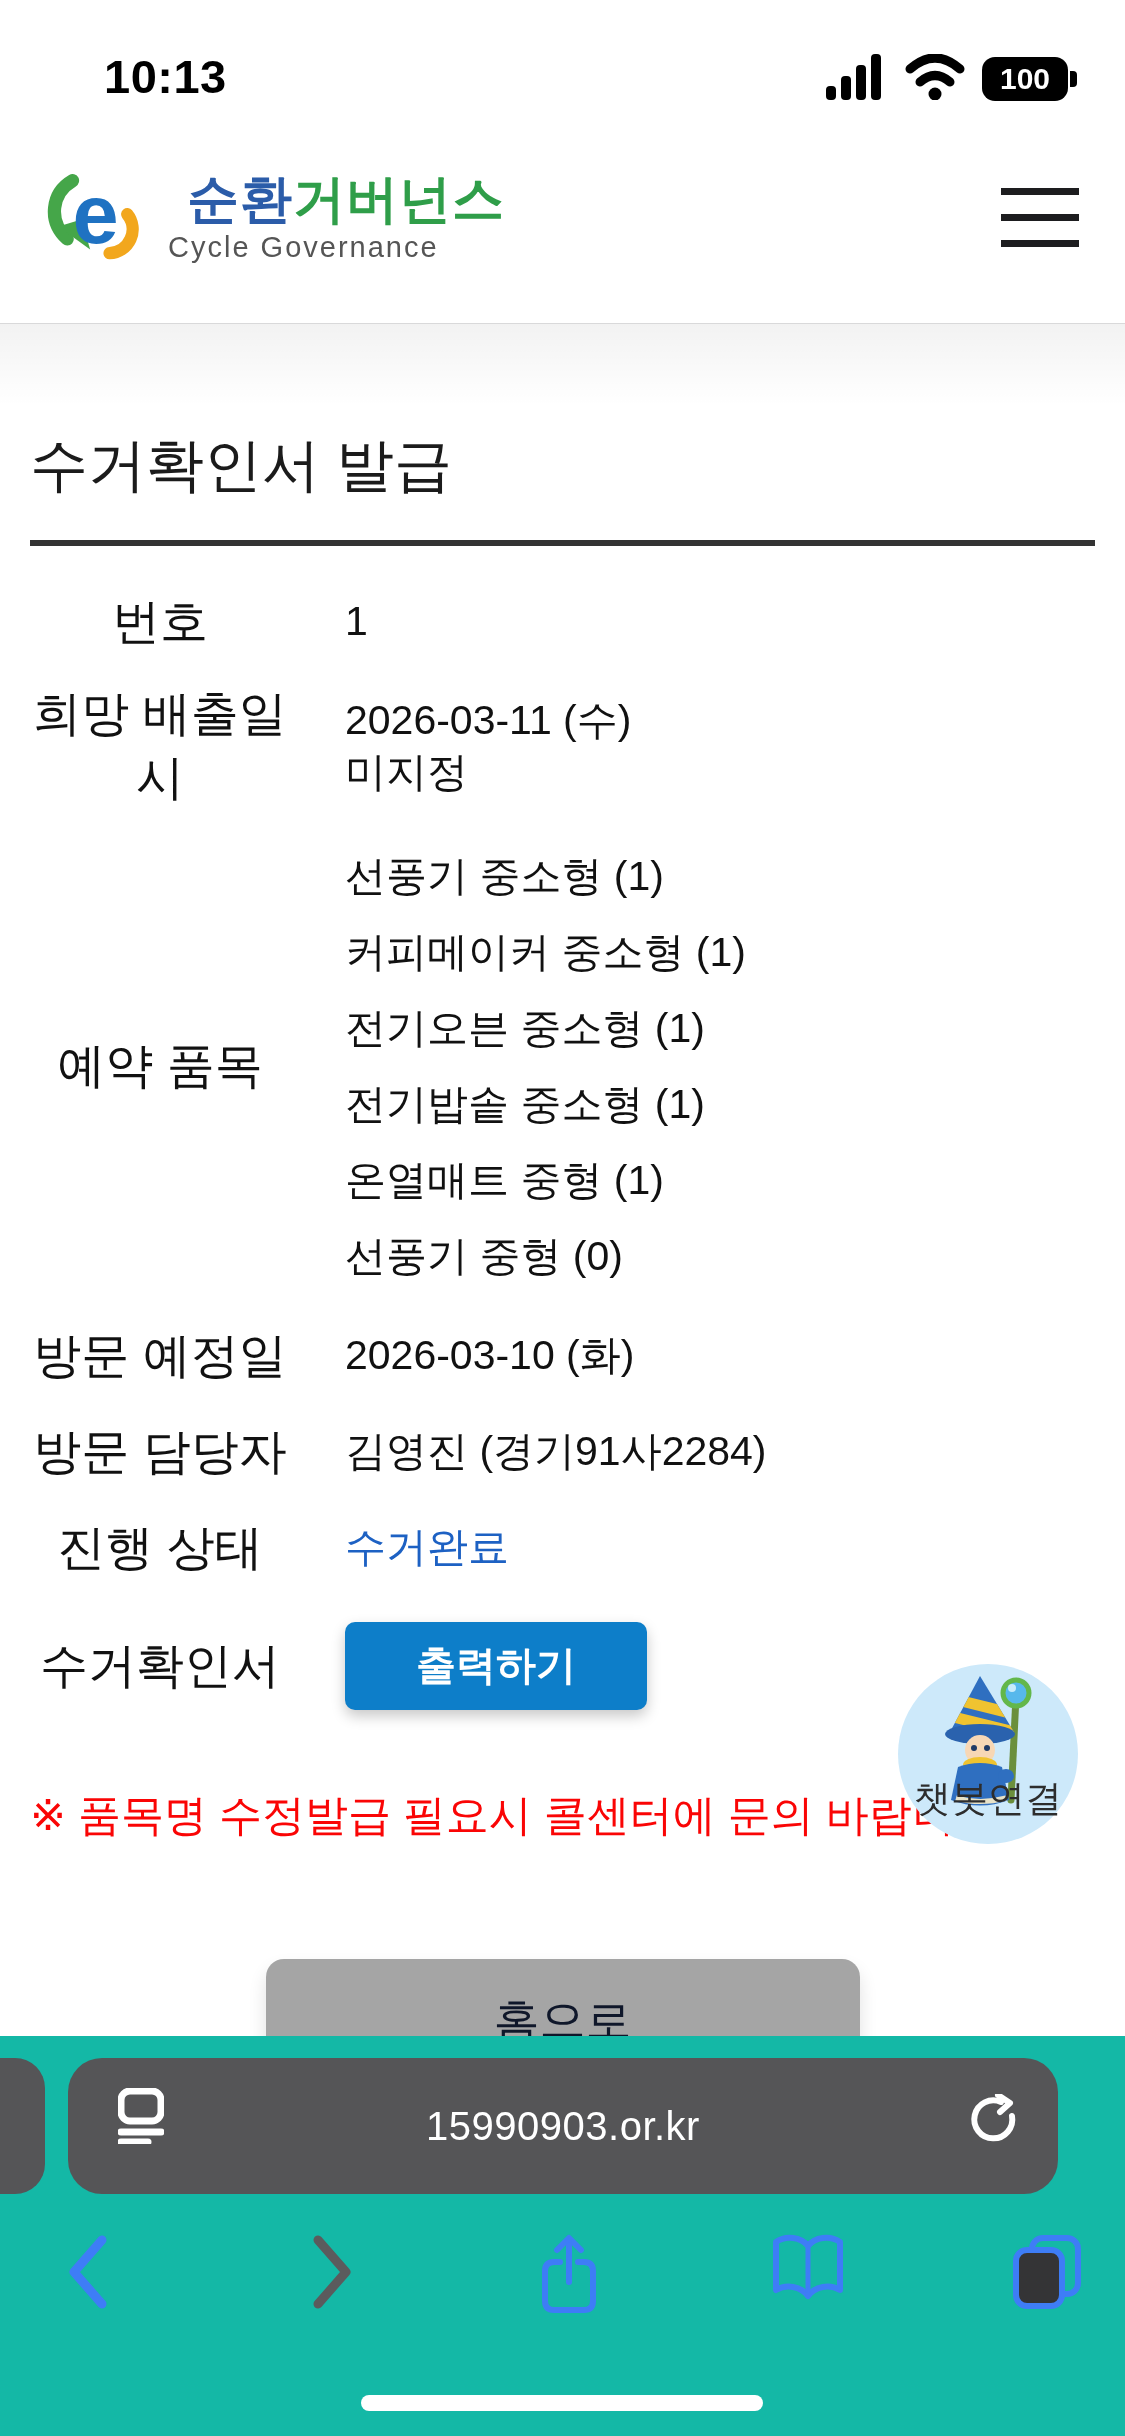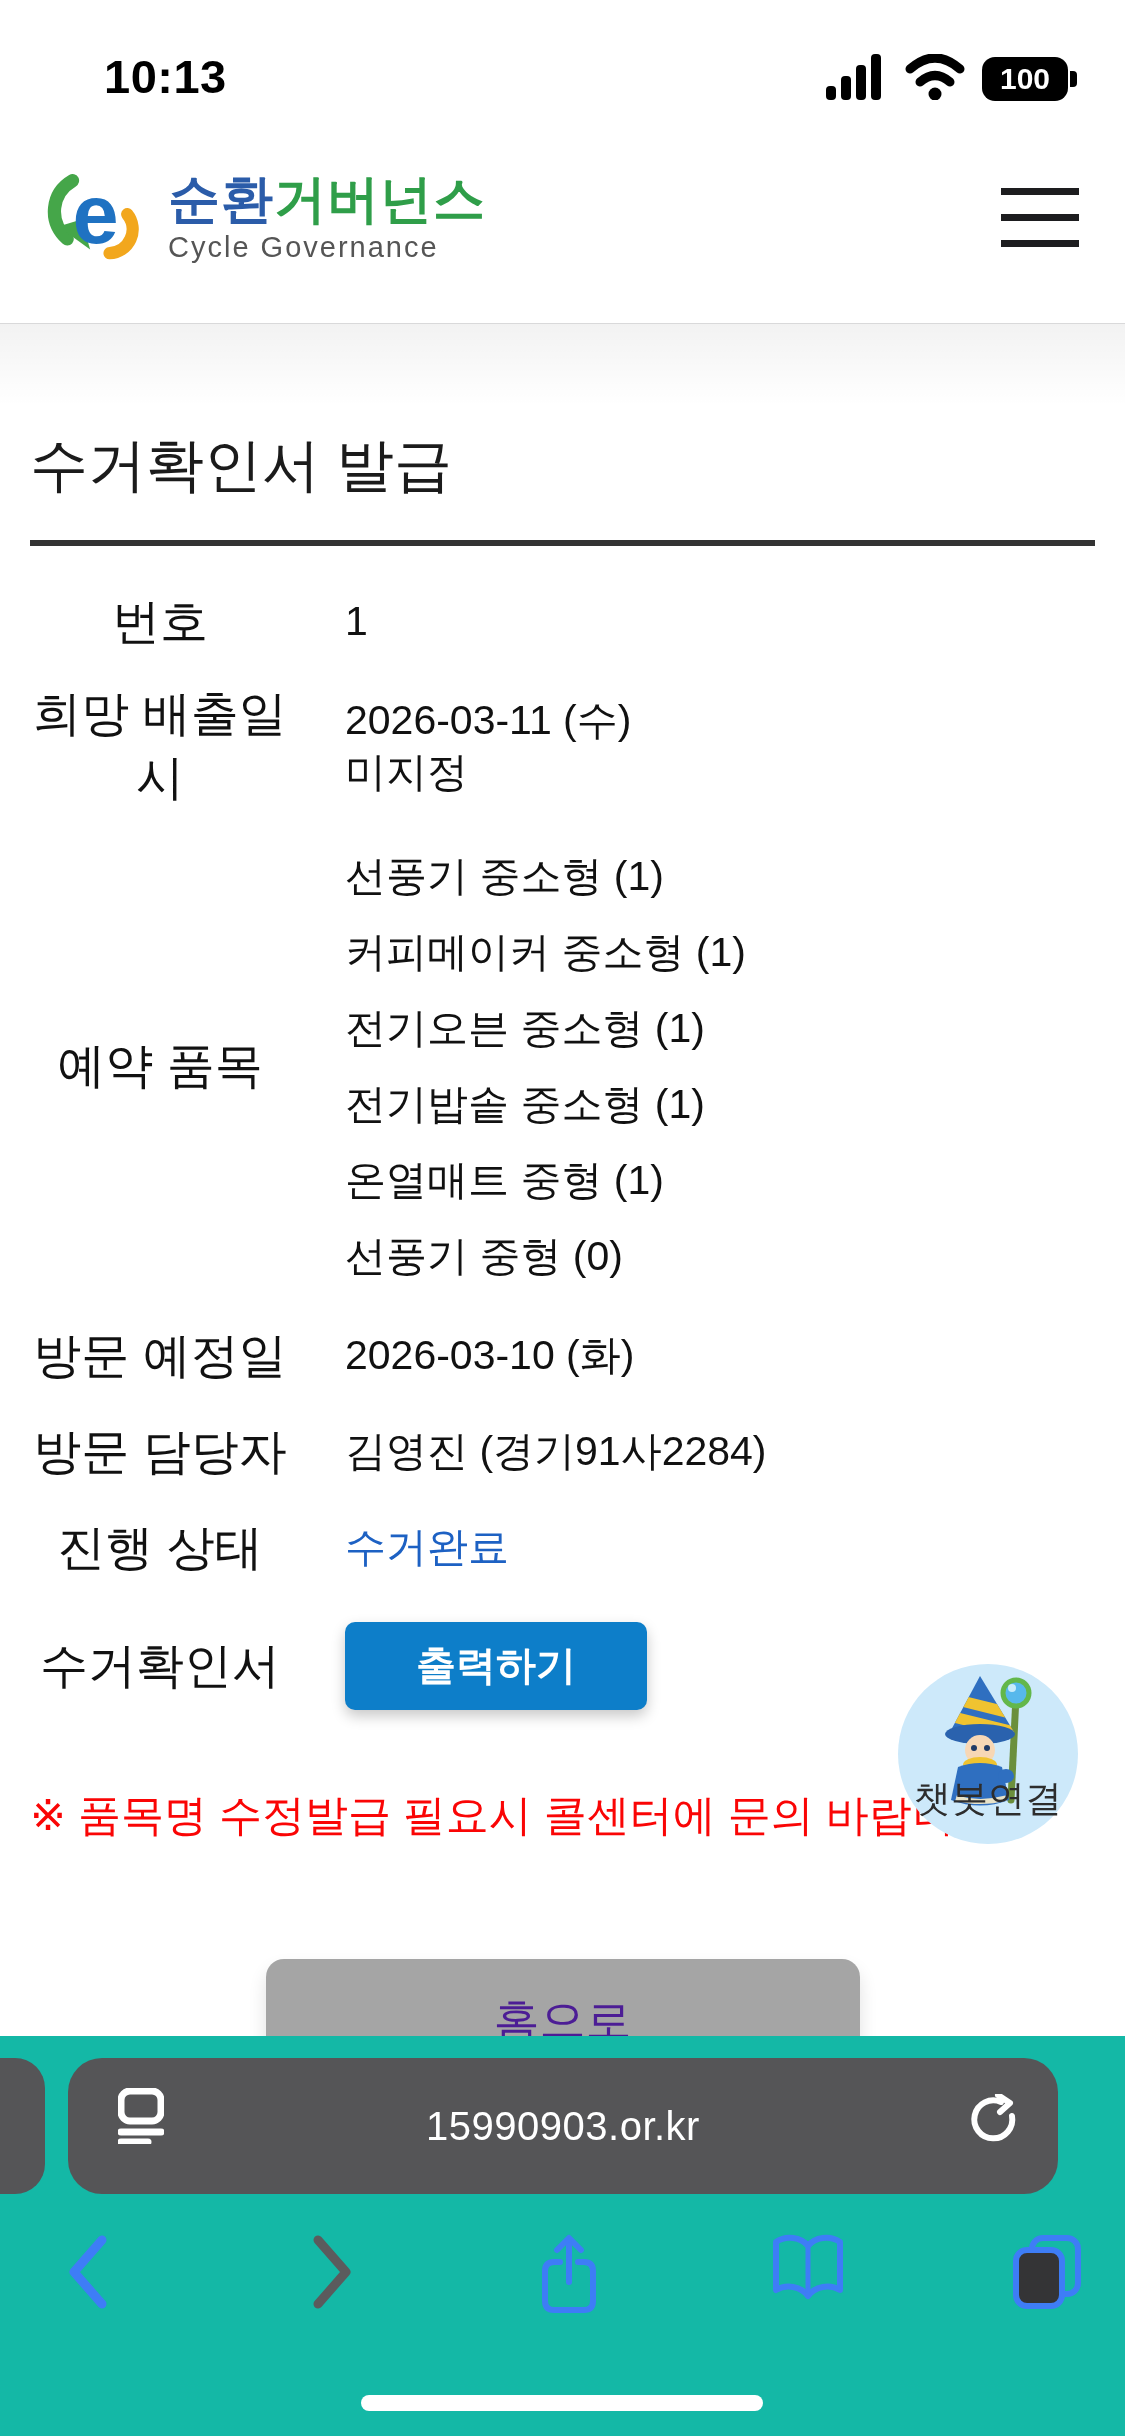--- a/index.html
+++ b/index.html
@@ -16,21 +16,21 @@
   .battery{position:relative;display:flex;align-items:center;}
   .battery-body{width:86px;height:44px;background:#000;border-radius:13px;
     display:flex;align-items:center;justify-content:center;}
   .battery-body span{color:#fff;font-size:30px;font-weight:700;letter-spacing:0;}
   .battery-nub{width:7px;height:16px;background:#000;border-radius:0 4px 4px 0;margin-left:2px;}
   
   .site-header{height:212px;display:flex;align-items:center;justify-content:space-between;
     padding:0 46px;box-sizing:border-box;border-bottom:1px solid #d9d9da;}
   .logo{display:flex;align-items:center;}
   .logo-text{margin-left:16px;display:flex;flex-direction:column;}
-  .logo-kr{font-size:52px;font-weight:700;letter-spacing:1px;line-height:1.1;}
+  .logo-kr{font-size:52px;font-weight:700;letter-spacing:1px;line-height:1.1;margin-left:19px;}
   .logo-kr .kr-blue{color:#2b5ca9;}
   .logo-kr .kr-green{color:#2f9e49;}
   .logo-en{font-size:29px;color:#555;letter-spacing:2px;margin-top:2px;}
   .hamburger{display:flex;flex-direction:column;gap:19px;padding:4px 0;cursor:pointer;}
   .hamburger i{display:block;width:78px;height:7px;background:#1d1d1f;}
   .header-fade{height:82px;background:linear-gradient(rgba(0,0,0,.05),rgba(0,0,0,0));}
   
   .content{padding:0 30px;}
   .page-title{font-size:58px;font-weight:400;color:#1b1b1b;margin:24px 0 0 0;line-height:1.2;}
   .rule{height:6px;background:#333;margin-top:40px;}
@@ -41,21 +41,21 @@
   .row .value .vline{display:block;line-height:52px;}
   .items .value{display:flex;flex-direction:column;}
   .items .item{display:block;font-size:41px;line-height:50px;margin:13px 0;}
   .row-visit{padding:16px 0;}
   .status-link{color:#1d61c3;font-size:41px;text-decoration:none;cursor:pointer;}
   .row-cert{padding:26px 0 18px 0;}
   .print-btn{width:302px;height:88px;border:none;border-radius:10px;background:#0d7ec9;color:#fff;
     font-size:40px;font-family:inherit;box-shadow:0 6px 14px rgba(0,0,0,.22);cursor:pointer;font-weight:bold;}
   .notice{margin-top:60px;font-size:43px;color:#fa0505;line-height:1.3;}
   .home-btn{display:block;margin:116px auto 0 auto;width:594px;height:123px;border:none;
-    border-radius:18px;background:#a5a5a5;color:#4c1d95;font-size:46px;font-family:inherit;
+    border-radius:18px;background:#a5a5a5;color:#0f172a;font-size:46px;font-family:inherit;
     box-shadow:0 10px 18px rgba(0,0,0,.12);cursor:pointer;}
   
   .chatbot{position:absolute;left:898px;top:1664px;width:180px;height:180px;border-radius:50%;
     background:#cde9fa;z-index:6;cursor:pointer;display:flex;align-items:center;justify-content:center;}
   .chatbot svg{position:absolute;top:10px;left:28px;}
   .chatbot-label{position:absolute;bottom:20px;width:100%;text-align:center;font-size:37px;
     color:#2d2d2d;z-index:2;letter-spacing:0;}
   
   .safari-bar{position:absolute;left:0;top:2036px;width:1125px;height:400px;background:#14b8a6;}
   .tab-stub{position:absolute;left:0;top:22px;width:45px;height:136px;background:#555557;

